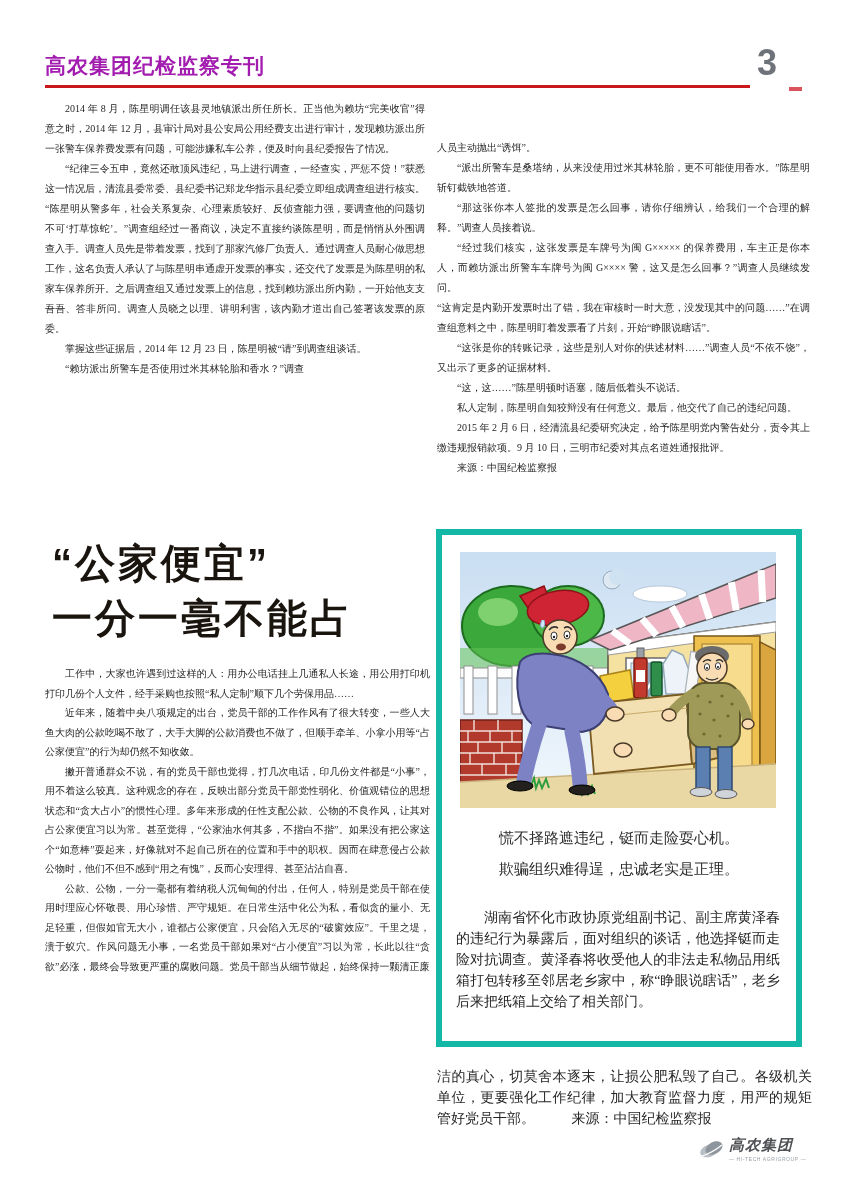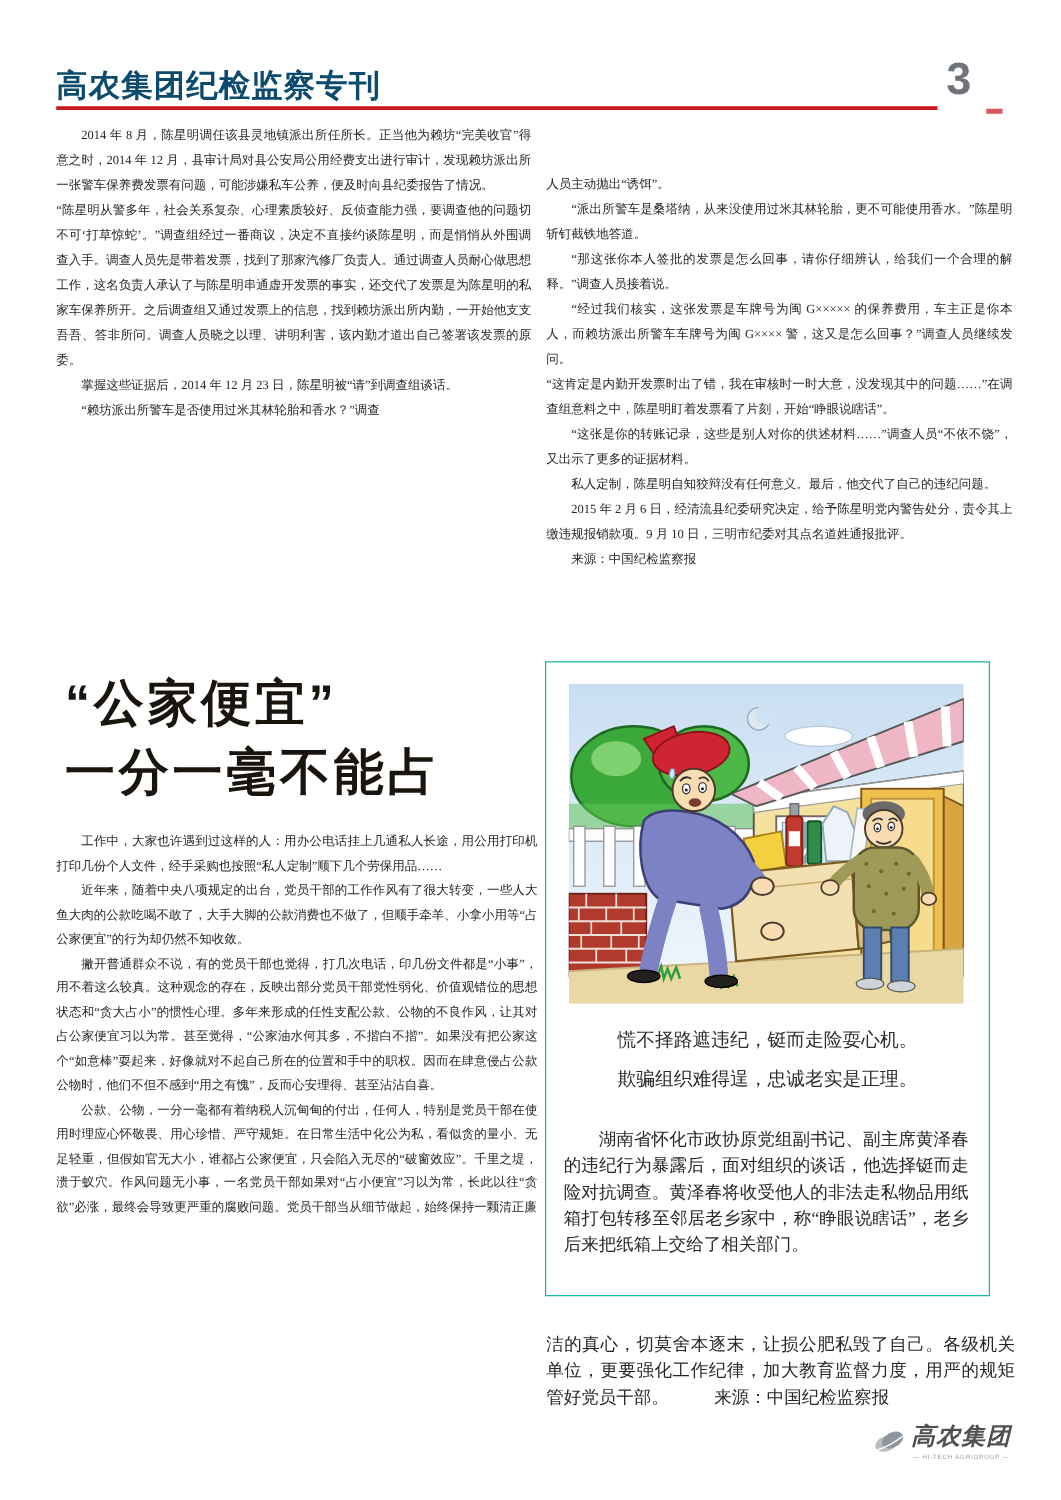--- a/index.html
+++ b/index.html
@@ -1,83 +1,85 @@
 <!DOCTYPE html>
 <html><head>
 <meta charset="utf-8">
 <style>
   html,body{margin:0;padding:0;background:#e8e8e8;}
   .page{position:relative;width:849px;height:1200px;margin:0 auto;background:#ffffff;overflow:hidden;
         font-family:"Liberation Serif","DejaVu Serif",serif;color:#262626;}
   
   .hdr-title{position:absolute;left:45px;top:52px;font-family:Liberation Serif, serif;
-             font-weight:bold;font-size:25px;color:#0c4a6e;letter-spacing:1px;}
+             font-weight:bold;font-size:21px;color:#a21caf;letter-spacing:1px;}
   .hdr-rule{position:absolute;left:45px;top:85px;width:705px;height:3px;background:#c9171e;}
   .hdr-page{position:absolute;left:757px;top:42px;font-family:"Liberation Sans","DejaVu Sans",sans-serif;
             font-weight:bold;font-size:36px;color:#6e737a;}
   .hdr-dash{position:absolute;left:789px;top:87px;width:13px;height:4px;background:#d9545b;}
   
   .col{position:absolute;text-align:justify;font-size:10px;line-height:20px;overflow:hidden;}
   .col p{margin:0;}
   p.indent{text-indent:2em;}
   .s1-left{left:45px;top:99px;width:380px;height:406px;}
   .s1-right{left:437px;top:99px;width:373px;height:414px;margin-top:39px;}
   
   .headline{position:absolute;left:52px;top:536px;width:390px;
             font-family:"Liberation Sans","DejaVu Sans",sans-serif;font-weight:900;
             color:#1a140e;font-size:40px;line-height:55px;letter-spacing:3px;}
   .s2-left{left:45px;top:664px;width:385px;height:484px;line-height:19.5px;}
   
-  .artbox{position:absolute;left:436px;top:529px;width:354px;height:506px;border:1px solid #14b8a6;background:#fff;}
+  .artbox{position:absolute;left:436px;top:529px;width:354px;height:506px;border:6px solid #14b8a6;background:#fff;}
   .cartoon{position:absolute;left:18px;top:17px;width:316px;height:256px;}
   .box-caption{position:absolute;left:0;top:288px;width:100%;text-align:center;
                font-size:15px;line-height:31px;color:#2c2c2c;}
   .box-caption p{margin:0;}
   .box-para{position:absolute;left:14px;top:372px;width:324px;text-align:justify;
             font-size:14px;line-height:21px;}
   .box-para p{margin:0;}
   
   .closing{position:absolute;left:437px;top:1066px;width:375px;text-align:justify;
            font-size:14px;line-height:21px;}
   .closing p{margin:0;}
   .closing .gap{display:inline-block;width:2.6em;}
   
   .footer{position:absolute;left:698px;top:1136px;width:130px;}
   .logo-row{display:flex;align-items:center;gap:5px;}
   .logo-text{font-family:"Liberation Sans","DejaVu Sans",sans-serif;font-style:italic;font-weight:bold;
-             font-size:19px;color:#4f5054;letter-spacing:1px;white-space:nowrap;}
+             font-size:15px;color:#4f5054;letter-spacing:1px;white-space:nowrap;}
   .logo-sub{font-family:"Liberation Sans","DejaVu Sans",sans-serif;font-size:5px;color:#9aa0a6;
             letter-spacing:0.6px;text-align:center;margin-top:1px;white-space:nowrap;}
   .leaf{width:26px;height:20px;flex:0 0 auto;}
 </style>
 </head>
 <body>
 
 <div class="page">
 
   <div class="hdr-title">高农集团纪检监察专刊</div>
   <div class="hdr-rule"></div>
   <div class="hdr-page">3</div>
   <div class="hdr-dash"></div>
 
   <div class="col s1-left">
 
   <p class="para indent">2014 年 8 月，陈星明调任该县灵地镇派出所任所长。正当他为赖坊“完美收官”得意之时，2014 年 12 月，县审计局对县公安局公用经费支出进行审计，发现赖坊派出所一张警车保养费发票有问题，可能涉嫌私车公养，便及时向县纪委报告了情况。</p>
+      <p class="para indent">“纪律三令五申，竟然还敢顶风违纪，马上进行调查，一经查实，严惩不贷！”获悉这一情况后，清流县委常委、县纪委书记郑龙华指示县纪委立即组成调查组进行核实。</p>
       <p class="para">“陈星明从警多年，社会关系复杂、心理素质较好、反侦查能力强，要调查他的问题切不可‘打草惊蛇’。”调查组经过一番商议，决定不直接约谈陈星明，而是悄悄从外围调查入手。调查人员先是带着发票，找到了那家汽修厂负责人。通过调查人员耐心做思想工作，这名负责人承认了与陈星明串通虚开发票的事实，还交代了发票是为陈星明的私家车保养所开。之后调查组又通过发票上的信息，找到赖坊派出所内勤，一开始他支支吾吾、答非所问。调查人员晓之以理、讲明利害，该内勤才道出自己签署该发票的原委。</p>
       <p class="para indent">掌握这些证据后，2014 年 12 月 23 日，陈星明被“请”到调查组谈话。</p>
       <p class="para indent">“赖坊派出所警车是否使用过米其林轮胎和香水？”调查</p>
     </div>
   <div class="col s1-right">
 
   <p class="para">人员主动抛出“诱饵”。</p>
       <p class="para indent">“派出所警车是桑塔纳，从来没使用过米其林轮胎，更不可能使用香水。”陈星明斩钉截铁地答道。</p>
       <p class="para indent">“那这张你本人签批的发票是怎么回事，请你仔细辨认，给我们一个合理的解释。”调查人员接着说。</p>
       <p class="para indent">“经过我们核实，这张发票是车牌号为闽 G××××× 的保养费用，车主正是你本人，而赖坊派出所警车车牌号为闽 G×××× 警，这又是怎么回事？”调查人员继续发问。</p>
       <p class="para">“这肯定是内勤开发票时出了错，我在审核时一时大意，没发现其中的问题……”在调查组意料之中，陈星明盯着发票看了片刻，开始“睁眼说瞎话”。</p>
       <p class="para indent">“这张是你的转账记录，这些是别人对你的供述材料……”调查人员“不依不饶”，又出示了更多的证据材料。</p>
+      <p class="para indent">“这，这……”陈星明顿时语塞，随后低着头不说话。</p>
       <p class="para indent">私人定制，陈星明自知狡辩没有任何意义。最后，他交代了自己的违纪问题。</p>
       <p class="para indent">2015 年 2 月 6 日，经清流县纪委研究决定，给予陈星明党内警告处分，责令其上缴违规报销款项。9 月 10 日，三明市纪委对其点名道姓通报批评。</p>
       <p class="para indent">来源：中国纪检监察报</p>
     </div>
 
   <div class="headline">
     <div>“公家便宜”</div>
     <div>一分一毫不能占</div>
   </div>
 

